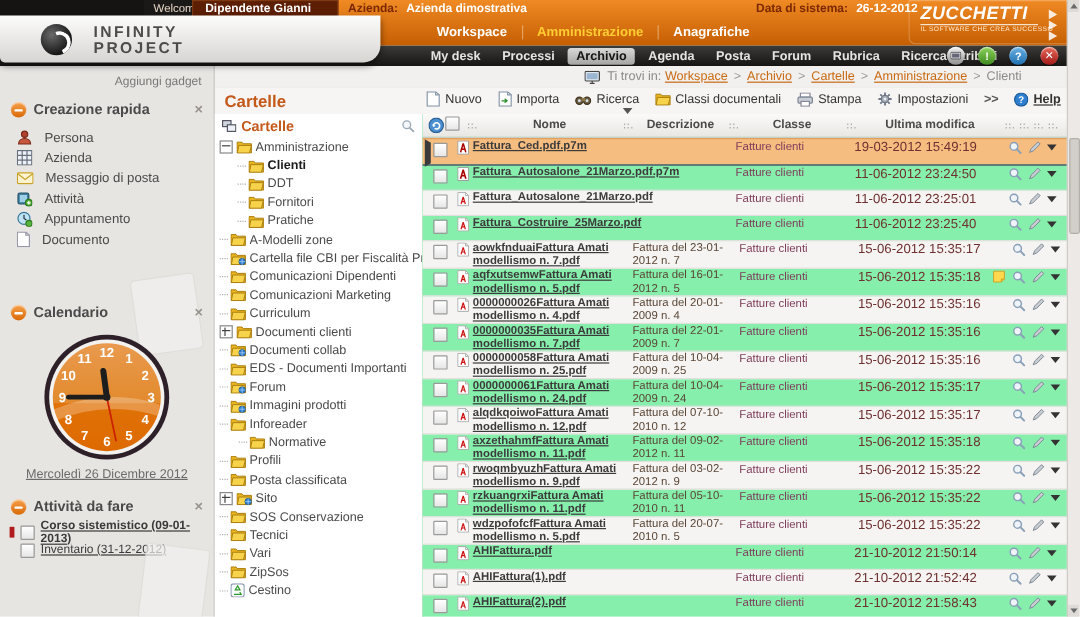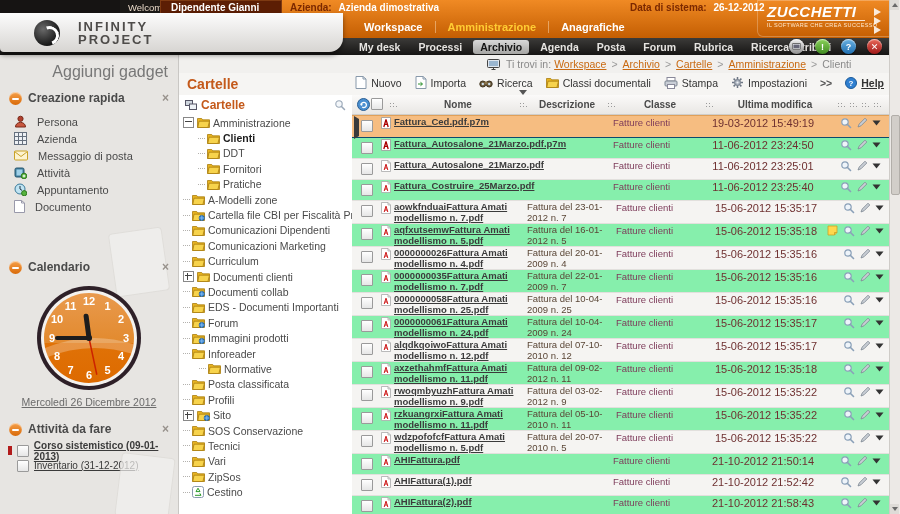--- a/index.html
+++ b/index.html
@@ -47,21 +47,21 @@
   .mitem.active{background:linear-gradient(#d9d9d9,#a5a5a3);color:#141414;border-radius:3px;}
   #menu-icons{position:absolute;right:18px;top:1px;display:flex;gap:11px;}
   .gbtn{width:15px;height:15px;border-radius:50%;display:flex;align-items:center;justify-content:center;
        font-size:9px;font-weight:bold;color:#fff;box-shadow:inset 0 1px 1px rgba(255,255,255,.6),0 1px 1px rgba(0,0,0,.5);}
   .gbtn.monitor{background:linear-gradient(#f2f2f2,#8f8f8f);color:#333;}
   .gbtn.alert{background:linear-gradient(#8cd45c,#3f8a1f);}
   .gbtn.help{background:linear-gradient(#6ab2e4,#1f6fb0);}
   .gbtn.logout{background:linear-gradient(#ea6a5a,#a01818);}
 
   
-  #logoplate{position:absolute;left:0;top:13px;width:343px;height:39px;z-index:6;
+  #logoplate{position:absolute;left:0;top:13px;width:317px;height:39px;z-index:6;
        background:linear-gradient(#fcfcfc,#d7d5d2);border-radius:0 0 14px 4px;
        box-shadow:0 3px 5px rgba(0,0,0,.45);display:flex;align-items:center;}
   #swirl{width:26px;height:26px;border-radius:50%;margin-left:34px;
        background:radial-gradient(circle at 35% 35%,#6a6a6a,#161616 70%);position:relative;}
   #swirl::after{content:"";position:absolute;left:6px;top:6px;width:13px;height:13px;border-radius:50%;
        border:3px solid #fff;border-left-color:transparent;border-bottom-color:transparent;transform:rotate(25deg);}
   #logotext{margin-left:18px;display:flex;flex-direction:column;line-height:13px;}
   #logotext span{color:#4e4c4a;font-weight:bold;font-size:13px;letter-spacing:2px;}
 
   
@@ -78,21 +78,21 @@
        font-size:10.5px;color:#333;}
   .tbtn{display:flex;align-items:center;gap:4px;white-space:nowrap;}
   #tmore{font-weight:bold;color:#555;}
   #thelp{display:flex;align-items:center;gap:4px;font-weight:bold;text-decoration:underline;color:#333;}
   #collapse-caret{position:absolute;left:340px;top:17px;width:0;height:0;
        border-left:4px solid transparent;border-right:4px solid transparent;border-top:5px solid #555;}
 
   
   #sidebar{position:absolute;left:0;top:55px;width:178px;bottom:0;background:#e7e5e2;
        border-right:1px solid #c9c7c4;overflow:hidden;}
-  #addgadget{text-align:right;padding:8px 10px 5px;font-size:16px;color:#777;}
+  #addgadget{text-align:right;padding:8px 10px 5px;font-size:10px;color:#777;}
   .wm{position:absolute;width:52px;height:62px;background:#f2f1ef;border:1px solid #dddbd7;
        border-radius:4px;transform:rotate(-8deg);opacity:.7;}
   .gadget{position:relative;margin:0 0 6px;}
   .ghead{display:flex;align-items:center;padding:5px 9px 4px;}
   .gcollapse{width:13px;height:13px;border-radius:50%;background:linear-gradient(#f6a04a,#d96a08);
        position:relative;margin-right:6px;box-shadow:inset 0 1px 1px rgba(255,255,255,.6);}
   .gcollapse::after{content:"";position:absolute;left:3px;top:6px;width:7px;height:2px;background:#fff;border-radius:1px;}
   .gtitle{font-size:12px;font-weight:bold;color:#4a4a4a;}
   .gclose{margin-left:auto;color:#98928c;font-size:12px;font-weight:bold;line-height:10px;}
   .gclose::before{content:"\00D7";}
@@ -663,31 +663,31 @@
           <span class="lab">Normative</span>
         </div>
         <div class="titem" style="padding-left: 4px;">
           <span class="dash"></span>
           <span class="ic">
             <svg width="13" height="11" viewBox="0 0 13 11">
               <path d="M0.5 1.5h4.2l1 1.3h6.8v7.7H0.5z" fill="#e8b420" stroke="#a97d10" stroke-width="0.8"></path>
               <path d="M2 4.2h10.5l-1.6 6.3H0.8z" fill="#f7d34c" stroke="#a97d10" stroke-width="0.8"></path>
             </svg>
           </span>
+          <span class="lab">Profili</span>
+        </div>
+        <div class="titem" style="padding-left: 4px;">
+          <span class="dash"></span>
+          <span class="ic">
+            <svg width="13" height="11" viewBox="0 0 13 11">
+              <path d="M0.5 1.5h4.2l1 1.3h6.8v7.7H0.5z" fill="#e8b420" stroke="#a97d10" stroke-width="0.8"></path>
+              <path d="M2 4.2h10.5l-1.6 6.3H0.8z" fill="#f7d34c" stroke="#a97d10" stroke-width="0.8"></path>
+            </svg>
+          </span>
           <span class="lab">Posta classificata</span>
-        </div>
-        <div class="titem" style="padding-left: 4px;">
-          <span class="dash"></span>
-          <span class="ic">
-            <svg width="13" height="11" viewBox="0 0 13 11">
-              <path d="M0.5 1.5h4.2l1 1.3h6.8v7.7H0.5z" fill="#e8b420" stroke="#a97d10" stroke-width="0.8"></path>
-              <path d="M2 4.2h10.5l-1.6 6.3H0.8z" fill="#f7d34c" stroke="#a97d10" stroke-width="0.8"></path>
-            </svg>
-          </span>
-          <span class="lab">Profili</span>
         </div>
         <div class="titem" style="padding-left: 4px;">
           <span class="exp plus"></span>
           <span class="ic">
             <svg width="13" height="11" viewBox="0 0 13 11">
               <path d="M0.5 1.5h4.2l1 1.3h6.8v7.7H0.5z" fill="#e8b420" stroke="#a97d10" stroke-width="0.8"></path>
               <path d="M2 4.2h10.5l-1.6 6.3H0.8z" fill="#f7d34c" stroke="#a97d10" stroke-width="0.8"></path>
               <circle cx="9.8" cy="8" r="2.7" fill="#2f7fd0" stroke="#1a4f86" stroke-width="0.6"></circle>
               <path d="M7.2 8h5.2M9.8 5.4v5.2" stroke="#bfe0ff" stroke-width="0.5" fill="none"></path>
             </svg>

